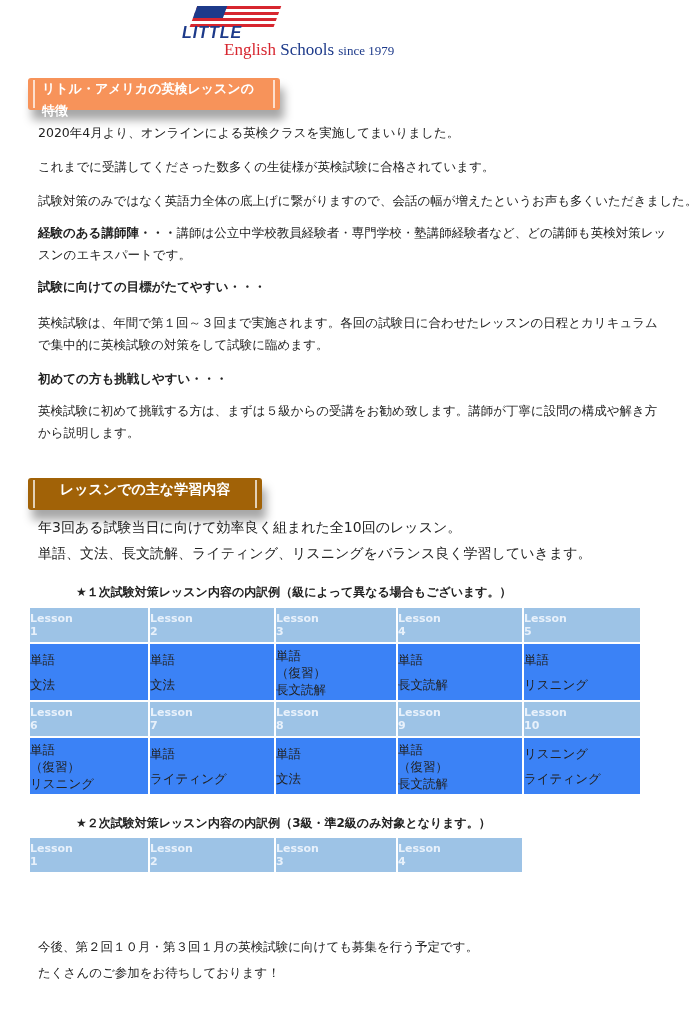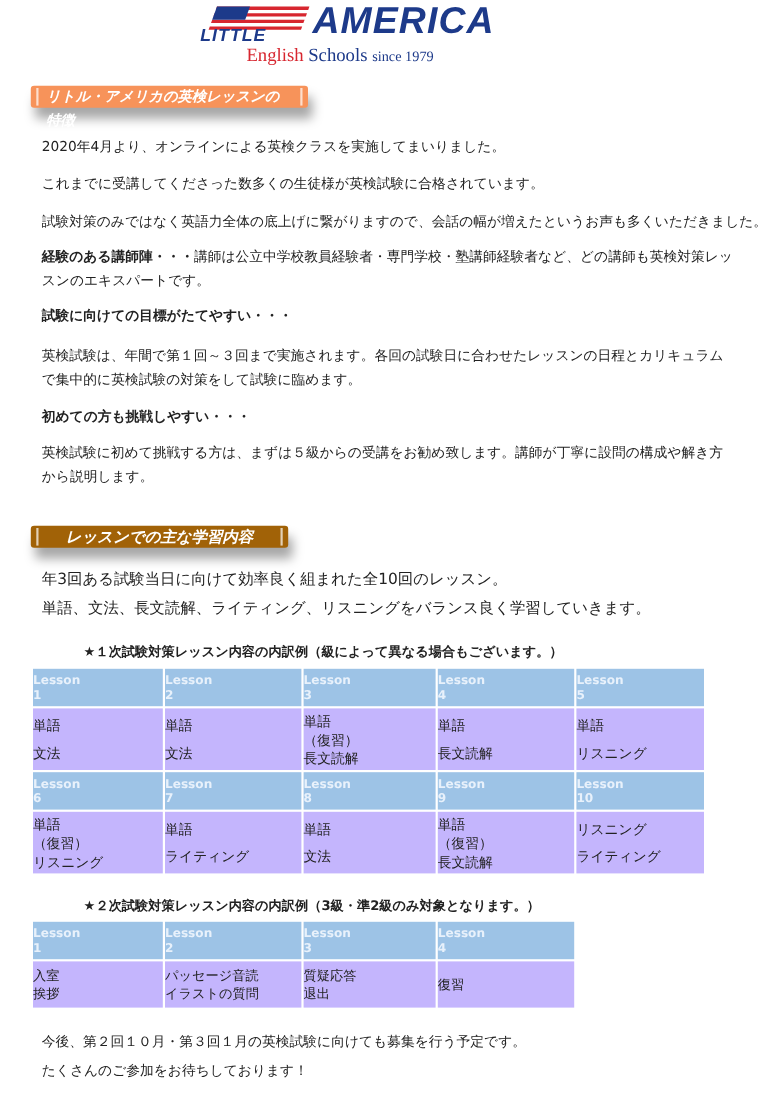--- a/index.html
+++ b/index.html
@@ -9,37 +9,37 @@
   .logo .flag { position: absolute; left: 4px; top: 2px; width: 100px; height: 30px; }
   .logo .america { position: absolute; left: 104px; top: -2px; font-family: "Liberation Sans", sans-serif;
         font-weight: bold; font-style: italic; font-size: 34px; color: #1d3a8a; letter-spacing: 1px; }
   .logo .little { position: absolute; left: 2px; top: 22px; font-family: "Liberation Sans", sans-serif;
         font-weight: bold; font-style: italic; font-size: 16px; color: #1d3a8a; letter-spacing: 1px; }
   .logo .sub { position: absolute; left: 44px; top: 38px; font-family: "Liberation Serif", serif; font-size: 17px; white-space: nowrap; text-align: right; }
   .logo .sub .eng { color: #d7262f; }
   .logo .sub .sch { color: #1d3a8a; }
   .logo .sub .since { color: #1d3a8a; font-size: 13px; }
 
-  .badge { position: absolute; height: 20px; line-height: 22px; color: #fff; font-weight: bold; font-size: 13px;
-           padding: 0 14px; border-radius: 3px; box-shadow: 4px 10px 10px rgba(0,0,0,0.35); font-style: italic; }
+  .badge { position: absolute; height: 32px; line-height: 22px; color: #fff; font-weight: bold; font-size: 13px;
+           padding: 0 14px; border-radius: 3px; box-shadow: 4px 10px 10px rgba(0,0,0,0.35); }
   .badge::before, .badge::after { content: ""; position: absolute; top: 2px; bottom: 2px; width: 2px; background: rgba(255,255,255,0.7); }
   .badge::before { left: 5px; } .badge::after { right: 5px; }
   .badge1 { left: 28px; top: 78px; width: 224px; background: #f7935a; }
   .badge2 { left: 28px; top: 478px; width: 206px; background: #a16207; font-size: 14px; text-align: center; }
 
   .para { position: absolute; left: 38px; font-size: 12.5px; line-height: 22px; white-space: nowrap; }
   .para.bold { font-weight: bold; }
   .para.wrap { white-space: normal; width: 630px; }
   .intro { position: absolute; left: 38px; font-size: 14px; line-height: 26px; white-space: nowrap; }
   .caption { position: absolute; left: 44px; font-size: 12px; font-weight: bold; white-space: nowrap; margin-left: 32px; }
 
   table.lessons { position: absolute; border-collapse: separate; border-spacing: 2px; }
   table.lessons td { text-align: left; vertical-align: middle; padding: 0; }
   table.lessons td.hd { background: #9dc3e6; color: #e8f1fb; font-weight: bold; font-size: 11px; line-height: 13px; height: 34px; }
-  table.lessons td.bd { background: #c4b5fd; color: #222; font-size: 12.5px; line-height: 17px; height: 56px; }
+  table.lessons td.bd { background: #3b82f6; color: #222; font-size: 12.5px; line-height: 17px; height: 56px; }
   table.t1 { left: 28px; top: 606px; }
   table.t2 { left: 28px; top: 836px; }
   table.t2 td.bd { height: 42px; font-size: 12px; line-height: 16px; }
   .line { display: block; }
   .spaced .line + .line { margin-top: 8px; }
 </style>
 </head>
 <body>
 
 <div class="logo">
@@ -47,21 +47,20 @@
     <g transform="skewX(-20)">
       <rect x="14" y="2" width="84" height="24" fill="#ffffff"></rect>
       <rect x="14" y="2" width="84" height="3" fill="#d7262f"></rect>
       <rect x="14" y="8" width="84" height="3" fill="#d7262f"></rect>
       <rect x="14" y="14" width="84" height="3" fill="#d7262f"></rect>
       <rect x="14" y="20" width="84" height="3" fill="#d7262f"></rect>
       <rect x="14" y="2" width="30" height="12" fill="#1d3a8a"></rect>
     </g>
   </svg>
   <span class="little">LITTLE</span>
-  <span class="america">AMERICA</span>
   <div class="sub">
     <span class="eng">English</span>
     <span class="sch">Schools</span>
     <span class="since">since 1979</span>
   </div>
 </div>
 
 <div class="badge badge1">リトル・アメリカの英検レッスンの特徴</div>
 
 <div class="para" style="top:122px">2020年4月より、オンラインによる英検クラスを実施してまいりました。</div>
@@ -209,34 +208,17 @@
         </td>
     <td class="hd">
           <span class="line">Lesson</span>
           <span class="line">3</span>
         </td>
     <td class="hd">
           <span class="line">Lesson</span>
           <span class="line">4</span>
         </td>
   </tr>
-  <tr>
-    <td class="bd">
-          <span class="line">入室</span>
-          <span class="line">挨拶</span>
-        </td>
-    <td class="bd">
-          <span class="line">パッセージ音読</span>
-          <span class="line">イラストの質問</span>
-        </td>
-    <td class="bd">
-          <span class="line">質疑応答</span>
-          <span class="line">退出</span>
-        </td>
-    <td class="bd">
-          <span class="line">復習</span>
-        </td>
-  </tr>
 </tbody>
   </table>
 
 <div class="para" style="top:936px">今後、第２回１０月・第３回１月の英検試験に向けても募集を行う予定です。</div>
 <div class="para" style="top:962px">たくさんのご参加をお待ちしております！</div>
 
 </body></html>

